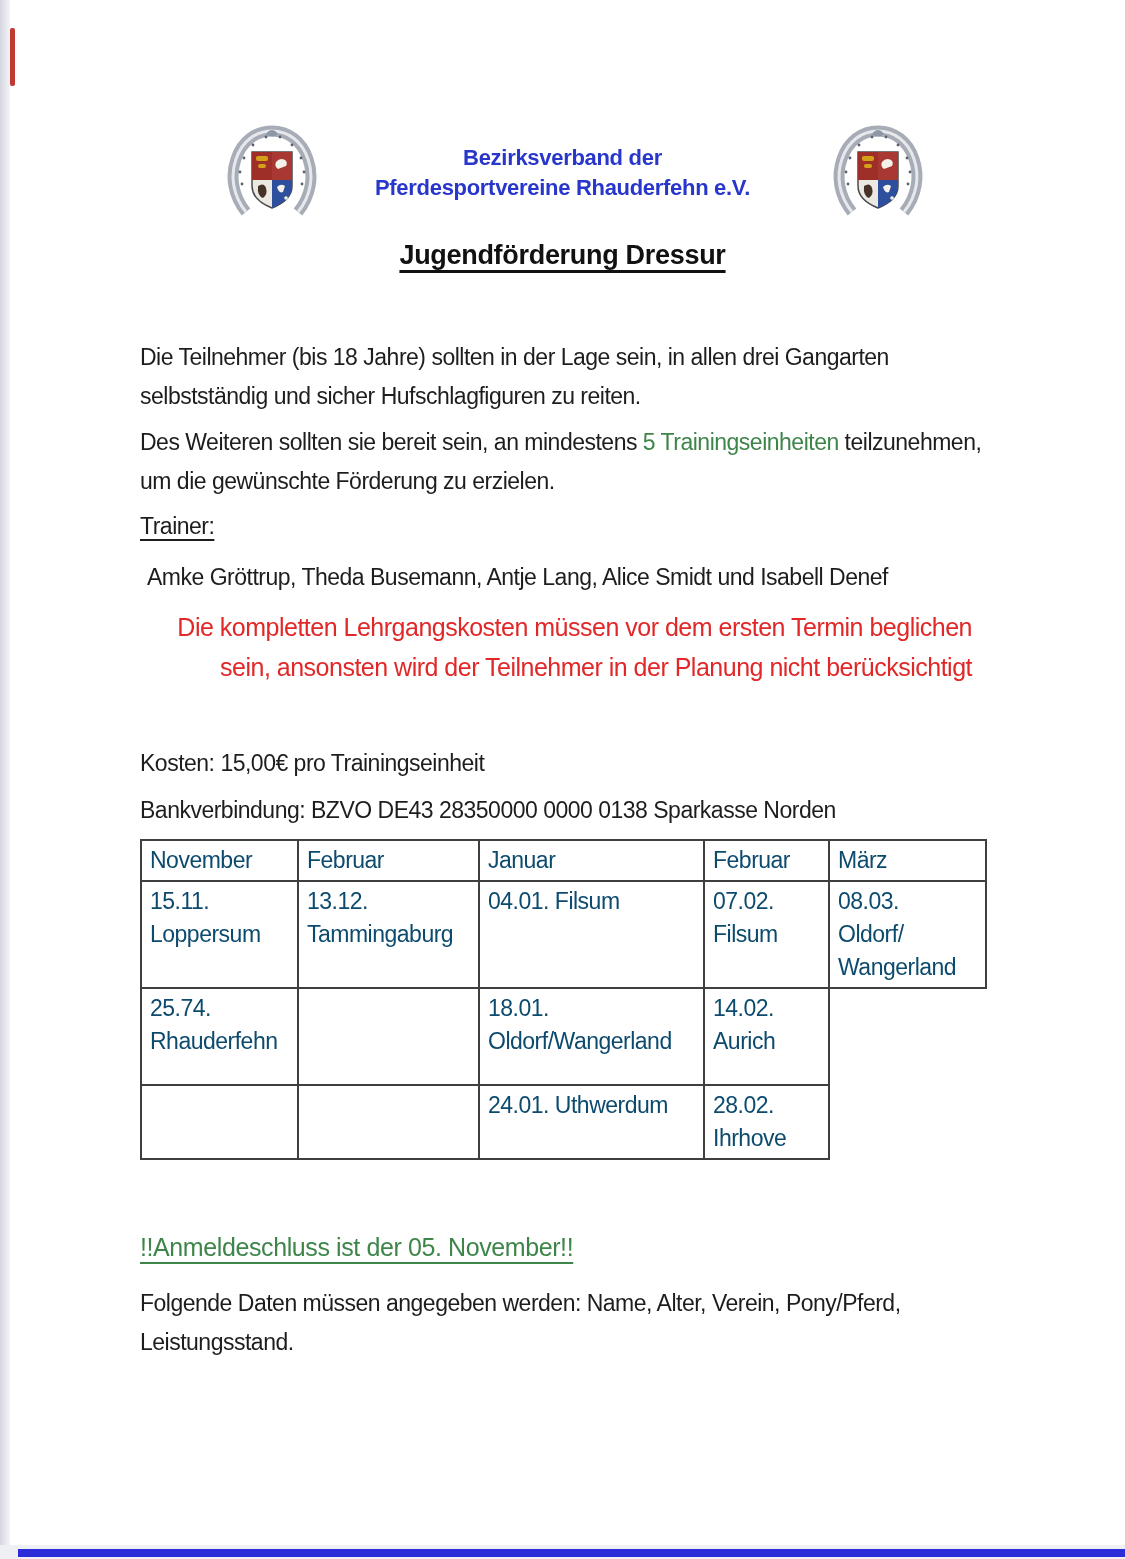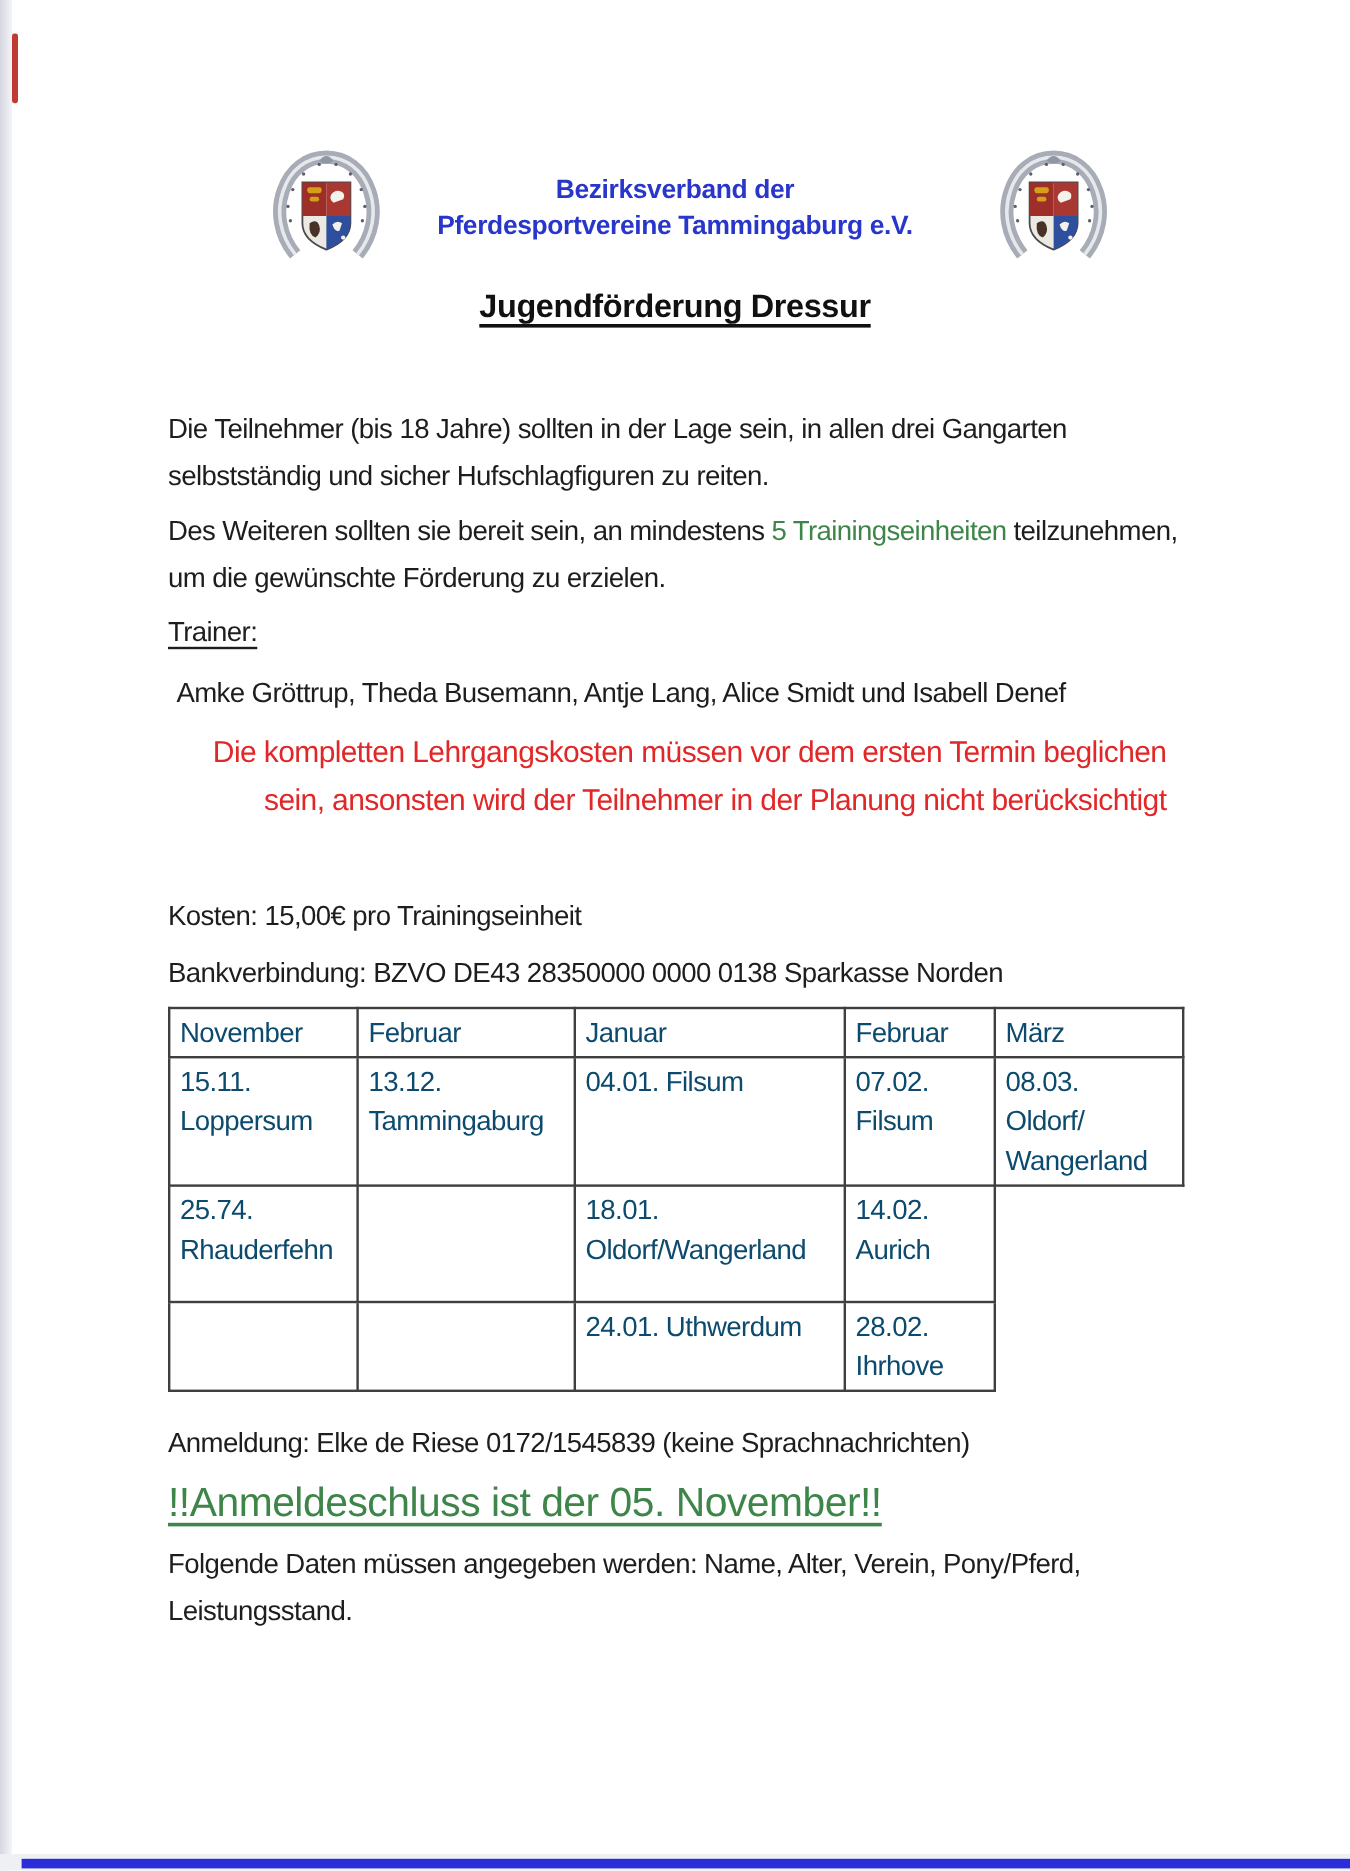--- a/index.html
+++ b/index.html
@@ -39,21 +39,21 @@
     letter-spacing:-0.3px;
   }
   .body-text{
     font-size:23px;line-height:39px;letter-spacing:-0.5px;
   }
   .underlined{text-decoration:underline;text-underline-offset:5px;}
   .warning-text{
     text-align:right;font-size:25px;line-height:40px;letter-spacing:-0.5px;
   }
   .deadline-text{
-    font-size:34px;letter-spacing:-0.4px;
+    font-size:25px;letter-spacing:-0.4px;
     text-decoration:underline;text-underline-offset:6px;
   }
   .logo{position:absolute;width:100px;height:100px;}
   
   table.schedule{
     border-collapse:collapse;table-layout:fixed;
     font-size:23px;letter-spacing:-0.5px;color:#0c4a6e;
   }
   table.schedule th, table.schedule td{
     border:2px solid #3f3f3f;
@@ -108,21 +108,21 @@
   </svg>
 
   <svg class="logo" style="left:222px;top:124px;" viewBox="0 0 100 100">
       <use href="#crest"></use>
     </svg>
   <svg class="logo" style="left:828px;top:124px;" viewBox="0 0 100 100">
       <use href="#crest"></use>
     </svg>
 
   <div class="abs center org-name" style="top:143px;color:#2836cb;">Bezirksverband der</div>
-  <div class="abs center org-name" style="top:173px;color:#2836cb;">Pferdesportvereine Tammingaburg e.V.</div>
+  <div class="abs center org-name" style="top:173px;color:#2836cb;">Pferdesportvereine Rhauderfehn e.V.</div>
 
   <div class="abs center doc-title" style="top:240px;">Jugendförderung Dressur</div>
 
   <div class="abs col body-text" style="top:338px;">Die Teilnehmer (bis 18 Jahre) sollten in der Lage sein, in allen drei Gangarten selbstständig und sicher Hufschlagfiguren zu reiten.</div>
 
   <div class="abs col body-text" style="top:423px;">
     <span>Des Weiteren sollten sie bereit sein, an mindestens </span><span style="color:#3e8549;">5 Trainingseinheiten</span><span> teilzunehmen, um die gewünschte Förderung zu erzielen.</span>
   </div>
 
   <div class="abs col body-text" style="top:558px;padding-left:7px;">Amke Gröttrup, Theda Busemann, Antje Lang, Alice Smidt und Isabell Denef</div>
@@ -179,19 +179,18 @@
         <td></td>
         <td></td>
         <td>24.01. Uthwerdum</td>
         <td>28.02.
 Ihrhove</td>
         <td class="ghost"></td>
       </tr>
     </tbody>
   </table>
 
-  <div class="abs col body-text" style="top:1183px;">Anmeldung: Elke de Riese 0172/1545839 (keine Sprachnachrichten)</div>
 
   <div class="abs col deadline-text" style="top:1233px;color:#3e8549;">!!Anmeldeschluss ist der 05. November!!</div>
 
   <div class="abs col body-text" style="top:1284px;">Folgende Daten müssen angegeben werden: Name, Alter, Verein, Pony/Pferd, Leistungsstand.</div>
 
 </div>
 
 </body></html>

